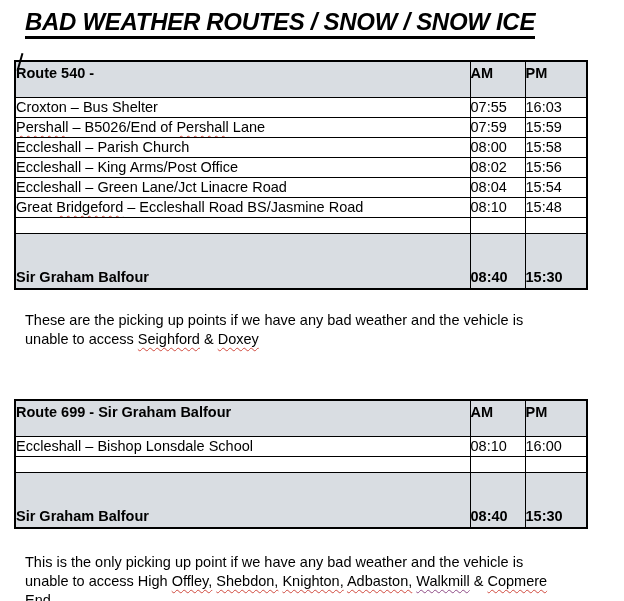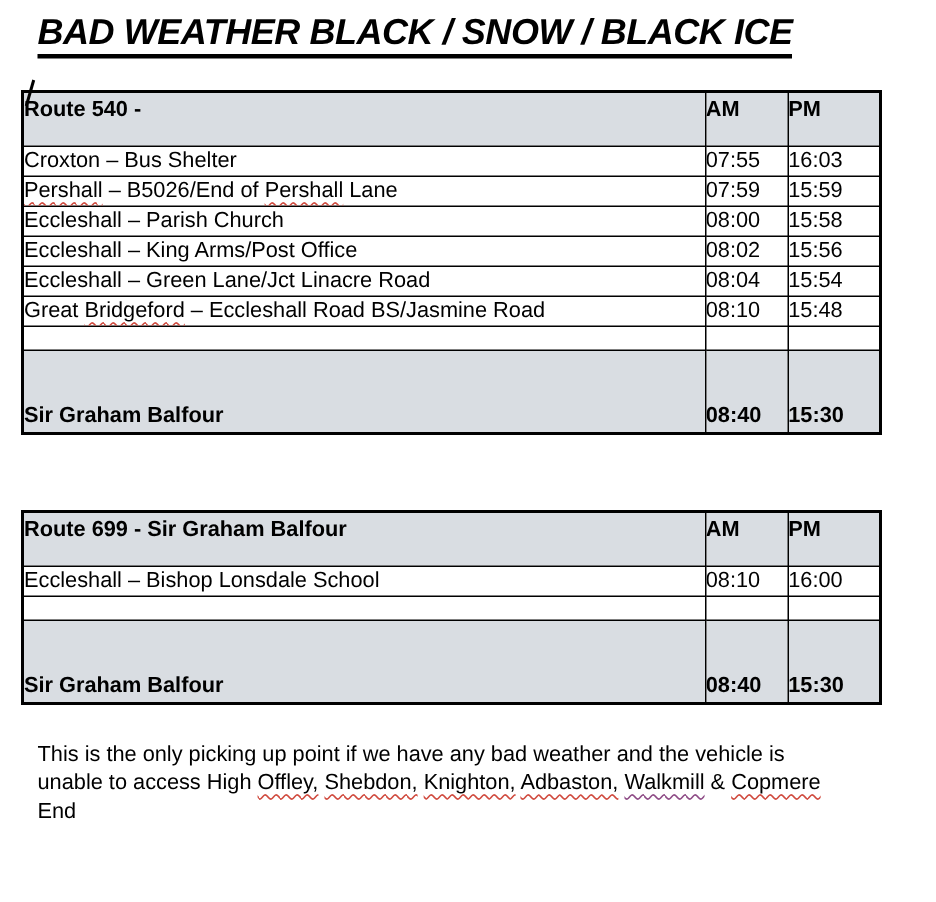--- a/index.html
+++ b/index.html
@@ -88,21 +88,21 @@
   }
   .sq-red    { text-decoration-color: var(--sq-red, #d04a3e); text-align: right; }
   .sq-purple { text-decoration-color: var(--sq-purple, #8e4b86); margin-top: 32px; }
 </style>
 </head>
 <body>
 
 <div class="page">
 
   <div class="title-wrap">
-    <h1 class="doc-title">BAD WEATHER BLACK / SNOW / BLACK ICE</h1>
+    <h1 class="doc-title">BAD WEATHER ROUTES / SNOW / SNOW ICE</h1>
   </div>
   <div class="stray-mark"></div>
 
   <table class="route-table tbl-route540">
     <colgroup>
         <col class="col-stop">
         <col class="col-am">
         <col class="col-pm">
       </colgroup>
     <thead>
@@ -151,20 +151,21 @@
       </tbody>
     <tfoot>
       <tr>
         <td class="stop-cell">Sir Graham Balfour</td>
         <td class="time-cell">08:40</td>
         <td class="time-cell">15:30</td>
       </tr>
     </tfoot>
   </table>
 
+  <p class="note note-1"><span>These are the picking up points if we have any bad weather and the vehicle is</span><br><span>unable to access </span><span class="sq sq-red">Seighford</span><span> &amp; </span><span class="sq sq-red">Doxey</span></p>
 
   <table class="route-table tbl-route542">
     <colgroup>
         <col class="col-stop">
         <col class="col-am">
         <col class="col-pm">
       </colgroup>
     <thead>
       <tr>
         <th class="stop-cell">Route 699 - Sir Graham Balfour</th>

